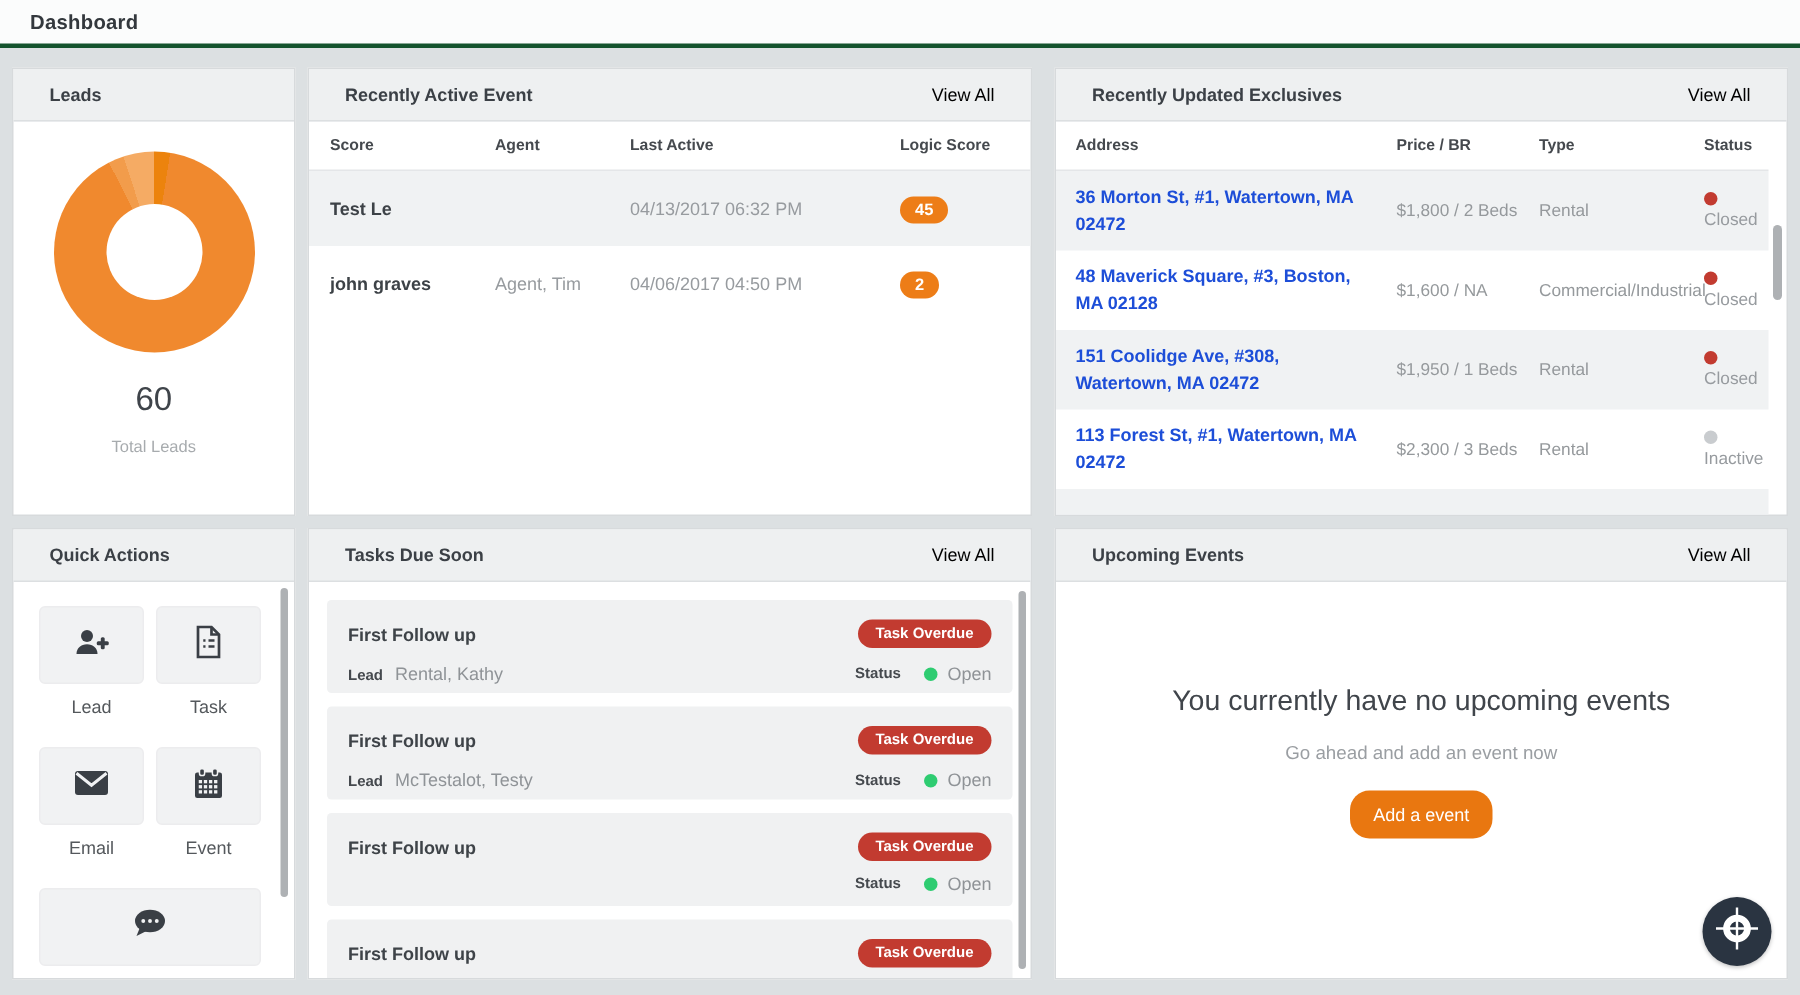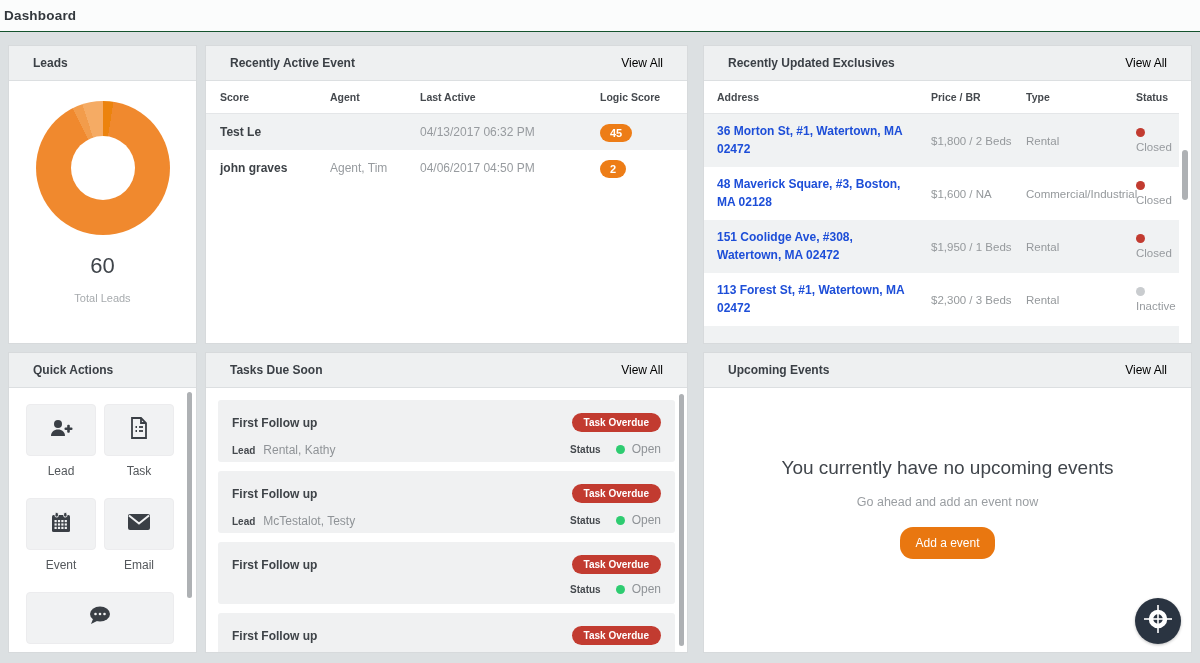--- a/index.html
+++ b/index.html
@@ -1,40 +1,40 @@
 <!DOCTYPE html>
 <html><head>
 <meta charset="utf-8">
 <style>
   * { margin:0; padding:0; box-sizing:border-box; }
   html,body { width:1200px; height:663px; overflow:hidden; }
   body { background:#dce0e2; font-family:"Liberation Sans",sans-serif; position:relative; }
 
-  .topbar { position:absolute; left:0; top:0; width:1200px; height:32px; background:#fbfcfc; border-bottom:1px solid #14532d; display:flex; align-items:center; padding-left:4px; }
+  .topbar { position:absolute; left:0; top:0; width:1200px; height:32px; background:#fbfcfc; border-bottom:3px solid #14532d; display:flex; align-items:center; padding-left:20px; }
   .topbar-title { font-size:13.5px; font-weight:700; color:#33383d; letter-spacing:.2px; }
 
   .panel { position:absolute; background:#fff; border:1px solid #d7dadc; }
   .panel-header { height:35px; background:#eef0f1; border-bottom:1px solid #dcdfe1; display:flex; align-items:center; justify-content:space-between; padding:0 24px; }
   .panel-title { font-size:12px; font-weight:700; color:#3b4046; }
   .view-all { font-size:12px; color:#000000; cursor:pointer; }
   .panel-body { position:relative; overflow:hidden; height:calc(100% - 35px); }
 
   
   .donut-wrap { display:flex; flex-direction:column; align-items:center; padding-top:20px; }
   .donut { width:134px; height:134px; border-radius:50%; position:relative; }
   .donut-hole { position:absolute; left:50%; top:50%; width:64px; height:64px; margin:-32px 0 0 -32px; background:#fff; border-radius:50%; }
   .donut-total { margin-top:18px; font-size:22px; color:#3f444a; }
   .donut-label { margin-top:13px; font-size:11px; color:#a7abae; }
 
   
   .thead { display:grid; align-items:center; height:33px; border-bottom:1px solid #e4e6e8; font-size:10.5px; font-weight:700; color:#45494e; }
   .trow  { display:grid; align-items:center; }
   .trow.alt { background:#f0f2f3; }
   .al-grid { grid-template-columns:110px 90px 180px 1fr; padding-left:14px; }
-  .al-row { height:36px; }
+  .al-row { height:50px; }
   .cell-name { font-size:12px; font-weight:700; color:#3d4247; }
   .cell-sub  { font-size:12px; color:#979b9f; }
   .score-badge { display:inline-block; color:#fff; font-size:11px; font-weight:700; padding:3px 10px; border-radius:10px; }
 
   .ex-grid { grid-template-columns:214px 95px 110px 1fr; padding-left:13px; }
   .ex-row { height:53px; margin-right:12px; }
   .ex-head { margin-right:12px; }
   .cell-addr { font-size:12px; font-weight:700; color:#1d4ed8; line-height:1.45; padding-right:14px; }
   .cell-ex-sub { font-size:11.5px; color:#95999c; white-space:nowrap; }
   .status-cell { display:flex; flex-direction:column; align-items:flex-start; }
@@ -205,20 +205,31 @@
                 <path d="M4 2h9l5 5v15H4z"></path>
                 <path d="M13 2v5h5" fill="none"></path>
                 <line x1="7.5" y1="11" x2="9" y2="11"></line>
                 <line x1="11" y1="11" x2="15" y2="11"></line>
                 <line x1="7.5" y1="15" x2="9" y2="15"></line>
                 <line x1="11" y1="15" x2="15" y2="15"></line>
               </svg>
           </span>
         </div>
         <span class="qa-label">Task</span>
+      </div>
+      <div class="qa-cell">
+        <div class="qa-btn">
+          <span>
+            <svg width="26" height="20" viewBox="0 0 26 20" style="color:#3a3f45">
+                <rect x="2" y="2" width="22" height="16" rx="2" fill="currentColor"></rect>
+                <polyline points="3,3.5 13,11.5 23,3.5" fill="none" stroke="#f1f2f3" stroke-width="2"></polyline>
+              </svg>
+          </span>
+        </div>
+        <span class="qa-label">Email</span>
       </div>
       <div class="qa-cell">
         <div class="qa-btn">
           <span>
             <svg width="24" height="24" viewBox="0 0 24 24" style="color:#3a3f45">
                 <rect x="3" y="5" width="18" height="17" rx="1.5" fill="currentColor"></rect>
                 <rect x="6" y="2.5" width="3.4" height="4.5" rx="1.4" fill="currentColor" stroke="#f1f2f3" stroke-width="1"></rect>
                 <rect x="14.6" y="2.5" width="3.4" height="4.5" rx="1.4" fill="currentColor" stroke="#f1f2f3" stroke-width="1"></rect>
                 <g fill="#f1f2f3">
                   <rect x="5.5" y="10" width="2.2" height="2.2"></rect>
@@ -232,31 +243,20 @@
                   <rect x="5.5" y="16.8" width="2.2" height="2.2"></rect>
                   <rect x="8.9" y="16.8" width="2.2" height="2.2"></rect>
                   <rect x="12.3" y="16.8" width="2.2" height="2.2"></rect>
                   <rect x="15.7" y="16.8" width="2.2" height="2.2"></rect>
                 </g>
               </svg>
           </span>
         </div>
         <span class="qa-label">Event</span>
       </div>
-      <div class="qa-cell">
-        <div class="qa-btn">
-          <span>
-            <svg width="26" height="20" viewBox="0 0 26 20" style="color:#3a3f45">
-                <rect x="2" y="2" width="22" height="16" rx="2" fill="currentColor"></rect>
-                <polyline points="3,3.5 13,11.5 23,3.5" fill="none" stroke="#f1f2f3" stroke-width="2"></polyline>
-              </svg>
-          </span>
-        </div>
-        <span class="qa-label">Email</span>
-      </div>
     </div>
     <div class="qa-wide">
       <span>
         <svg width="26" height="24" viewBox="0 0 26 24" style="color:#3a3f45">
             <ellipse cx="13" cy="10" rx="10" ry="7.5" fill="currentColor"></ellipse>
             <path d="M6 15 L4 20 L11 16.5 Z" fill="currentColor"></path>
             <g fill="#f1f2f3">
               <circle cx="8.5" cy="10" r="1.3"></circle>
               <circle cx="13" cy="10" r="1.3"></circle>
               <circle cx="17.5" cy="10" r="1.3"></circle>

